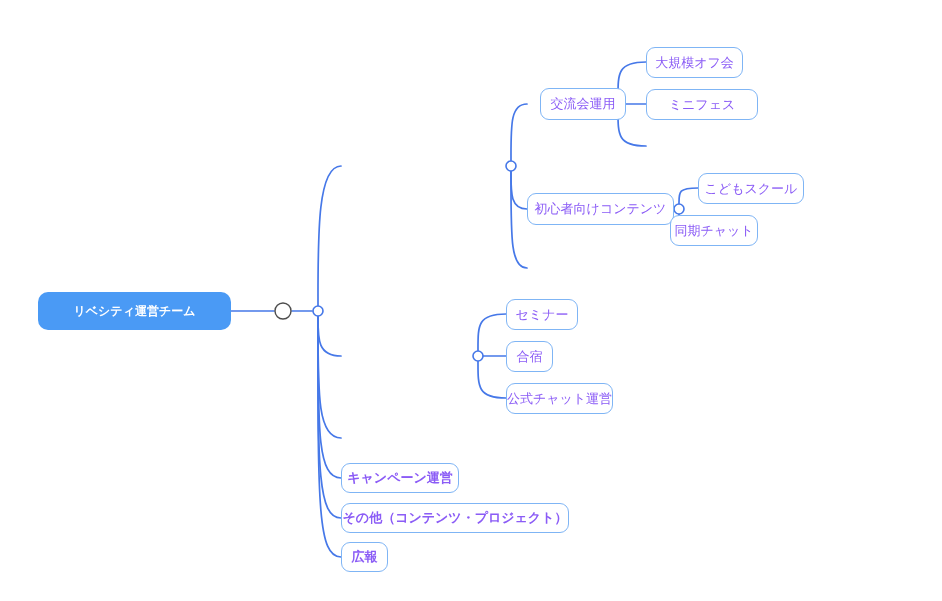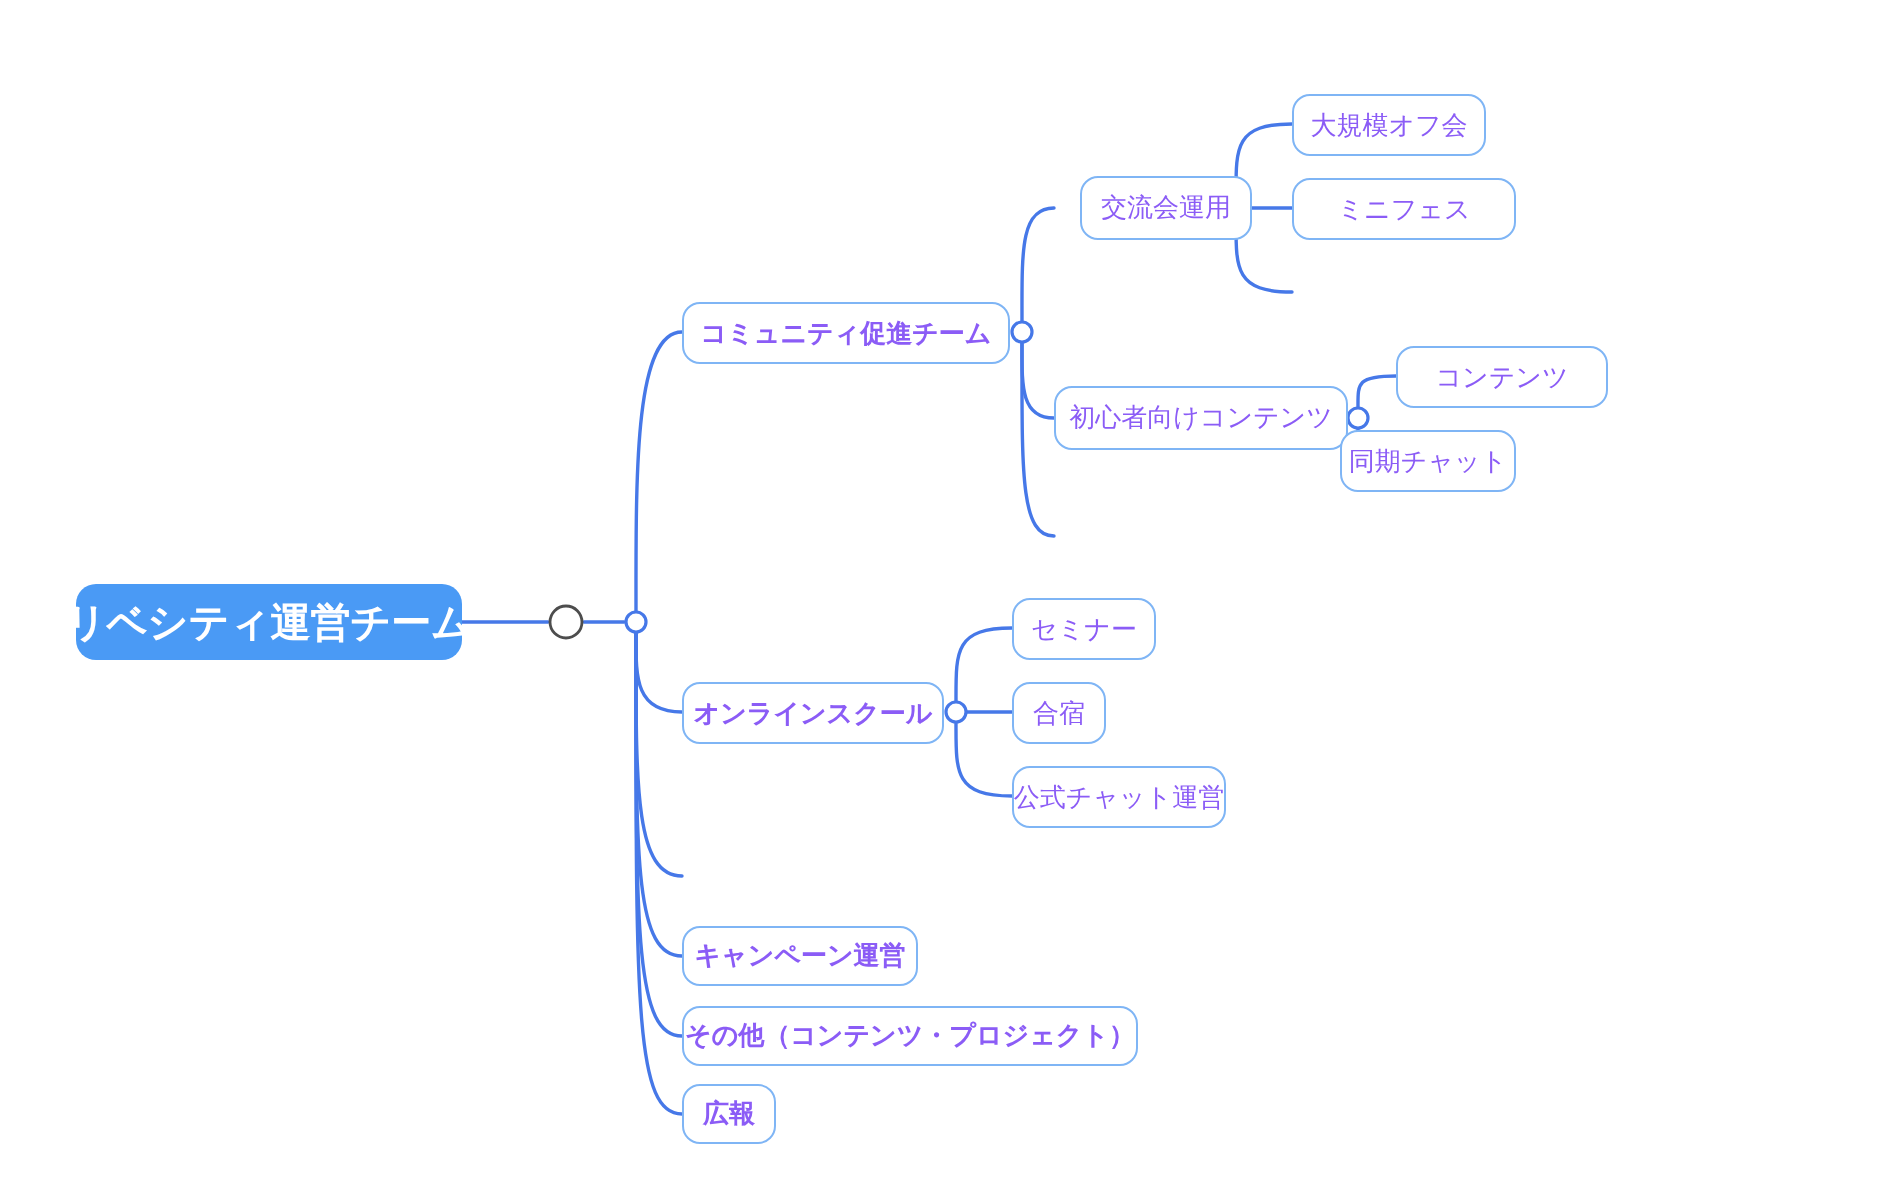--- a/index.html
+++ b/index.html
@@ -24,21 +24,21 @@
     overflow:hidden;
     padding:0 4px;
     z-index:2;
   }
   .node.bold{font-weight:bold;}
   .node.root{
     background:#4a9af5;
     border:none;
     color:#ffffff;
     font-weight:bold;
-    font-size:20px;
+    font-size:12px;
     border-radius:10px;
   }
   path.connector{stroke:#4678e8;stroke-width:1.7;fill:none;stroke-linecap:round;}
   circle.junction{fill:#ffffff;stroke:#4678e8;stroke-width:1.6;}
   circle.detached{fill:#ffffff;stroke:#4d4d4d;stroke-width:1.4;}
 </style>
 </head>
 <body>
 
 <div class="canvas">
@@ -73,32 +73,30 @@
     <circle class="detached" cx="283" cy="311" r="8"></circle>
     <circle class="junction" cx="318" cy="311" r="5"></circle>
     <circle class="junction" cx="511" cy="166" r="5"></circle>
     <circle class="junction" cx="618" cy="104" r="5"></circle>
     <circle class="junction" cx="679" cy="209" r="5"></circle>
     <circle class="junction" cx="478" cy="356" r="5"></circle>
   </svg>
 
   <div class="node root" style="left:38px;top:292px;width:193px;height:38px">リベシティ運営チーム</div>
 
-  <div class="node bold" style="left:341px;top:151px;width:164px;height:31px">コミュニティ促進チーム</div>
-  <div class="node bold" style="left:341px;top:341px;width:131px;height:31px">オンラインスクール</div>
   <div class="node bold" style="left:341px;top:463px;width:118px;height:30px">キャンペーン運営</div>
   <div class="node bold" style="left:341px;top:503px;width:228px;height:30px">その他（コンテンツ・プロジェクト）</div>
   <div class="node bold" style="left:341px;top:542px;width:47px;height:30px">広報</div>
 
   <div class="node" style="left:540px;top:88px;width:86px;height:32px">交流会運用</div>
   <div class="node" style="left:527px;top:193px;width:147px;height:32px">初心者向けコンテンツ</div>
 
   <div class="node" style="left:646px;top:47px;width:97px;height:31px">大規模オフ会</div>
   <div class="node" style="left:646px;top:89px;width:112px;height:31px">ミニフェス</div>
 
-  <div class="node" style="left:698px;top:173px;width:106px;height:31px">コンテンツ</div>
+  <div class="node" style="left:698px;top:173px;width:106px;height:31px">こどもスクール</div>
   <div class="node" style="left:670px;top:215px;width:88px;height:31px">同期チャット</div>
 
   <div class="node" style="left:506px;top:299px;width:72px;height:31px">セミナー</div>
   <div class="node" style="left:506px;top:341px;width:47px;height:31px">合宿</div>
   <div class="node" style="left:506px;top:383px;width:107px;height:31px">公式チャット運営</div>
 
 </div>
 
 </body></html>

